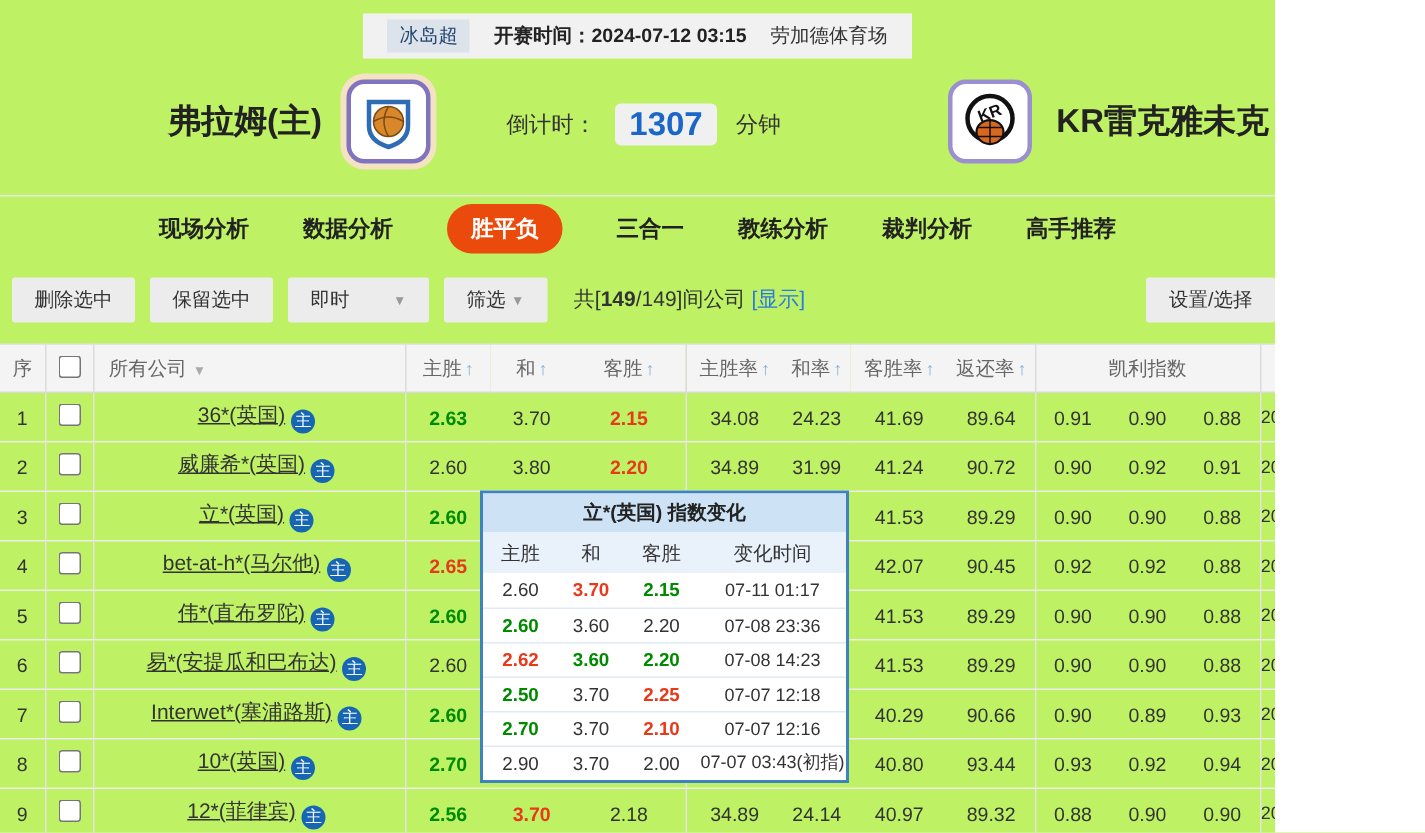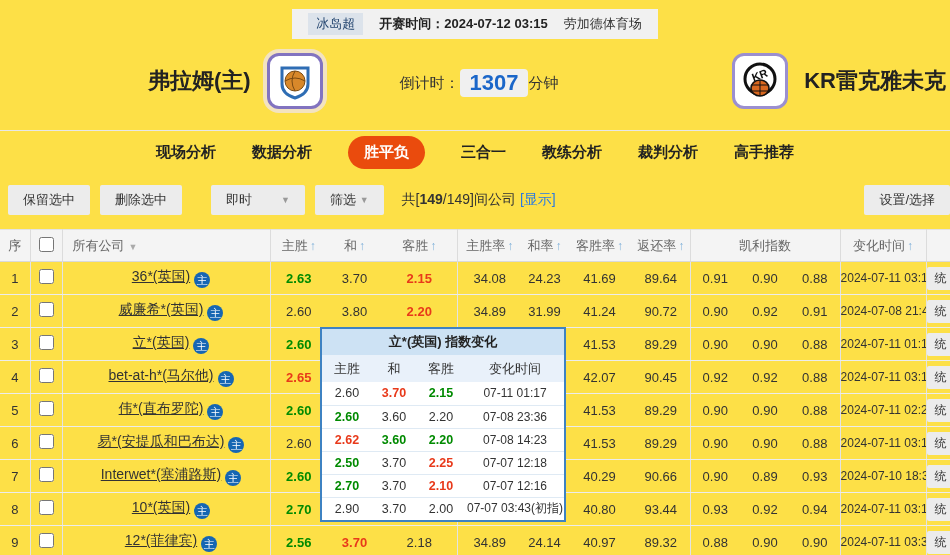--- a/index.html
+++ b/index.html
@@ -1,50 +1,50 @@
 <!DOCTYPE html>
 <html style="--green: #008a00; --red: #e8391a; --orange: #ea4b0d; --link: #2a7ae2; --popup-border: #3e82c2; --countdown: #1a66c9; --badge: #1666b3;"><head>
 <meta charset="utf-8">
 <style>
   :root{
     --green:#008a00; --red:#e8391a; --orange:#ea4b0d; --link:#2a7ae2;
     --popup-border:#3e82c2; --countdown:#1a66c9; --badge:#1666b3;
   }
   *{box-sizing:border-box;margin:0;padding:0;}
   body{font-family:"Liberation Sans","DejaVu Sans",sans-serif;background:#fff;}
-  #page{position:relative;width:950px;height:555px;overflow:hidden;background:#fde047;}
+  #page{position:relative;width:850px;height:555px;overflow:hidden;background:#bef264;}
 
   
   .top-strip{display:flex;justify-content:center;padding-top:9px;}
   .strip-inner{display:flex;align-items:center;gap:16px;background:#f1f1f1;padding:4px 16px;font-size:13px;color:#333;}
   .league-badge{background:#dce3eb;color:#23456f;padding:2px 8px;font-size:13px;}
   .kick{font-weight:700;color:#222;}
   .venue{color:#333;}
 
   
   .team-section{position:relative;height:92px;border-bottom:1px solid #e7e7e7;}
-  .team{position:absolute;top:14px;display:flex;align-items:center;gap:16px;margin-left:36px;}
+  .team{position:absolute;top:14px;display:flex;align-items:center;gap:16px;}
   .team.home{left:112px;}
   .team.away{right:4px;}
   .team-name{font-size:22px;font-weight:700;color:#222;}
   .logo{width:56px;height:56px;border-radius:12px;background:#fff;display:flex;align-items:center;justify-content:center;}
   .logo.home-logo{border:3px solid #8273c0;box-shadow:0 0 0 4px #f3e3c0;}
   .logo.away-logo{border:3px solid #9b8fd0;}
-  .countdown{position:absolute;top:30px;left:0;right:0;display:flex;justify-content:center;align-items:center;gap:0;font-size:15px;color:#333;padding-left:8px;}
+  .countdown{position:absolute;top:30px;left:0;right:0;display:flex;justify-content:center;align-items:center;gap:12px;font-size:15px;color:#333;padding-left:8px;}
   .cd-box{background:#f0f0f0;border-radius:4px;padding:1px 10px;font-size:22px;font-weight:700;color:var(--countdown);}
 
   
   .nav{display:flex;justify-content:center;align-items:center;gap:36px;height:42px;}
   .tab{font-size:15px;font-weight:700;color:#222;cursor:pointer;}
   .tab.active{background:var(--orange);color:#fff;border-radius:17px;padding:7px 16px;}
 
   
   .toolbar{position:relative;display:flex;align-items:center;gap:10px;margin:12px 0 0 8px;height:30px;font-size:13px;}
   .tbtn{background:#ececec;color:#333;height:30px;display:inline-flex;align-items:center;padding:0 15px;border-radius:2px;cursor:pointer;white-space:nowrap;}
-  .tbtn.dd{min-width:94px;justify-content:space-between;gap:6px;margin-left:19px;}
+  .tbtn.dd{min-width:94px;justify-content:space-between;gap:6px;}
   .caret{color:#999;font-size:9px;}
   .count-text{margin-left:8px;font-size:14px;color:#333;white-space:nowrap;}
   .count-text b{font-weight:700;}
   .show-link{color:var(--link);cursor:pointer;margin-left:4px;}
   .settings{position:absolute;right:0;top:0;}
 
   
   table.odds{width:950px;margin-top:14px;border-collapse:collapse;table-layout:fixed;font-size:13px;color:#333;}
   table.odds th{height:32px;background:#f4f4f4;color:#666;font-weight:400;font-size:13px;border-top:1px solid #e3e3e3;border-bottom:1px solid #d9d9d9;}
   table.odds td{height:33px;text-align:center;border-bottom:1px solid #ececec;overflow:hidden;white-space:nowrap;}
@@ -118,22 +118,22 @@
       <span class="tab">现场分析</span>
       <span class="tab">数据分析</span>
       <span class="tab active">胜平负</span>
       <span class="tab">三合一</span>
       <span class="tab">教练分析</span>
       <span class="tab">裁判分析</span>
       <span class="tab">高手推荐</span>
     </div>
 
   <div class="toolbar">
+    <span class="tbtn">删除选中</span>
     <span class="tbtn">保留选中</span>
-    <span class="tbtn">删除选中</span>
     <span class="tbtn dd">
       <span>即时</span>
       <span class="caret">▼</span>
     </span>
     <span class="tbtn">
       <span>筛选</span>&nbsp;<span class="caret">▼</span>
     </span>
     <span class="count-text"><span>共[</span><b>149</b><span>/149]间公司</span><span class="show-link">[显示]</span></span>
     <span class="tbtn settings">设置/选择</span>
   </div>

